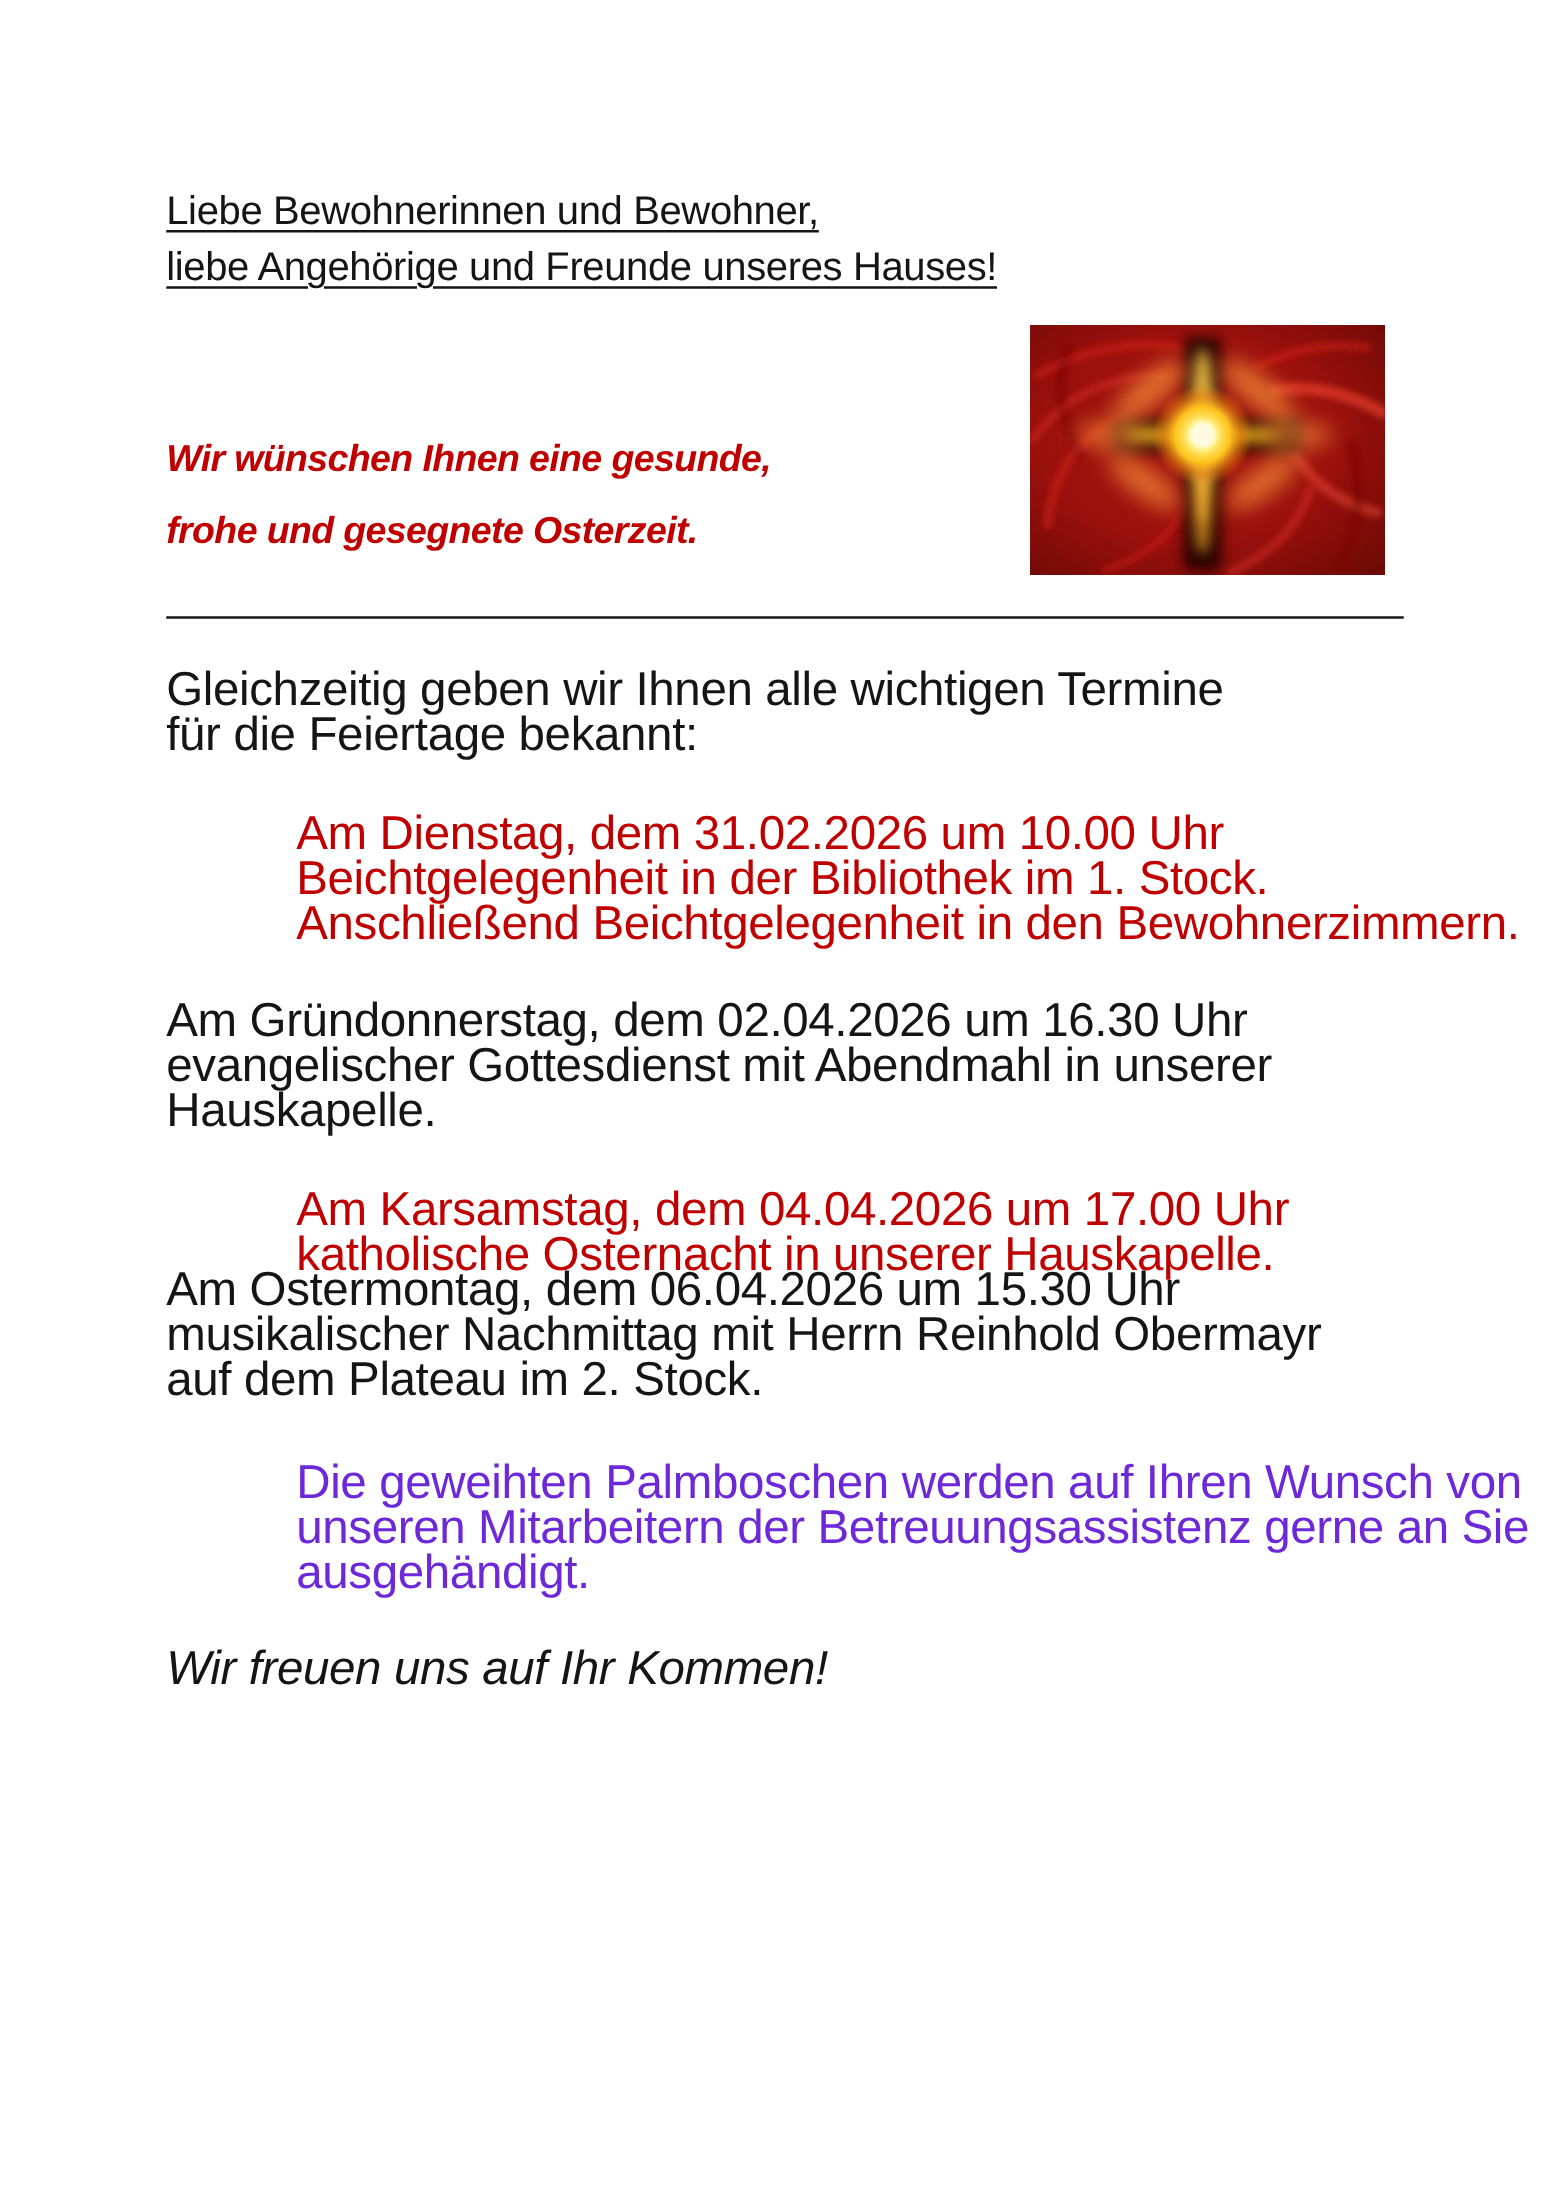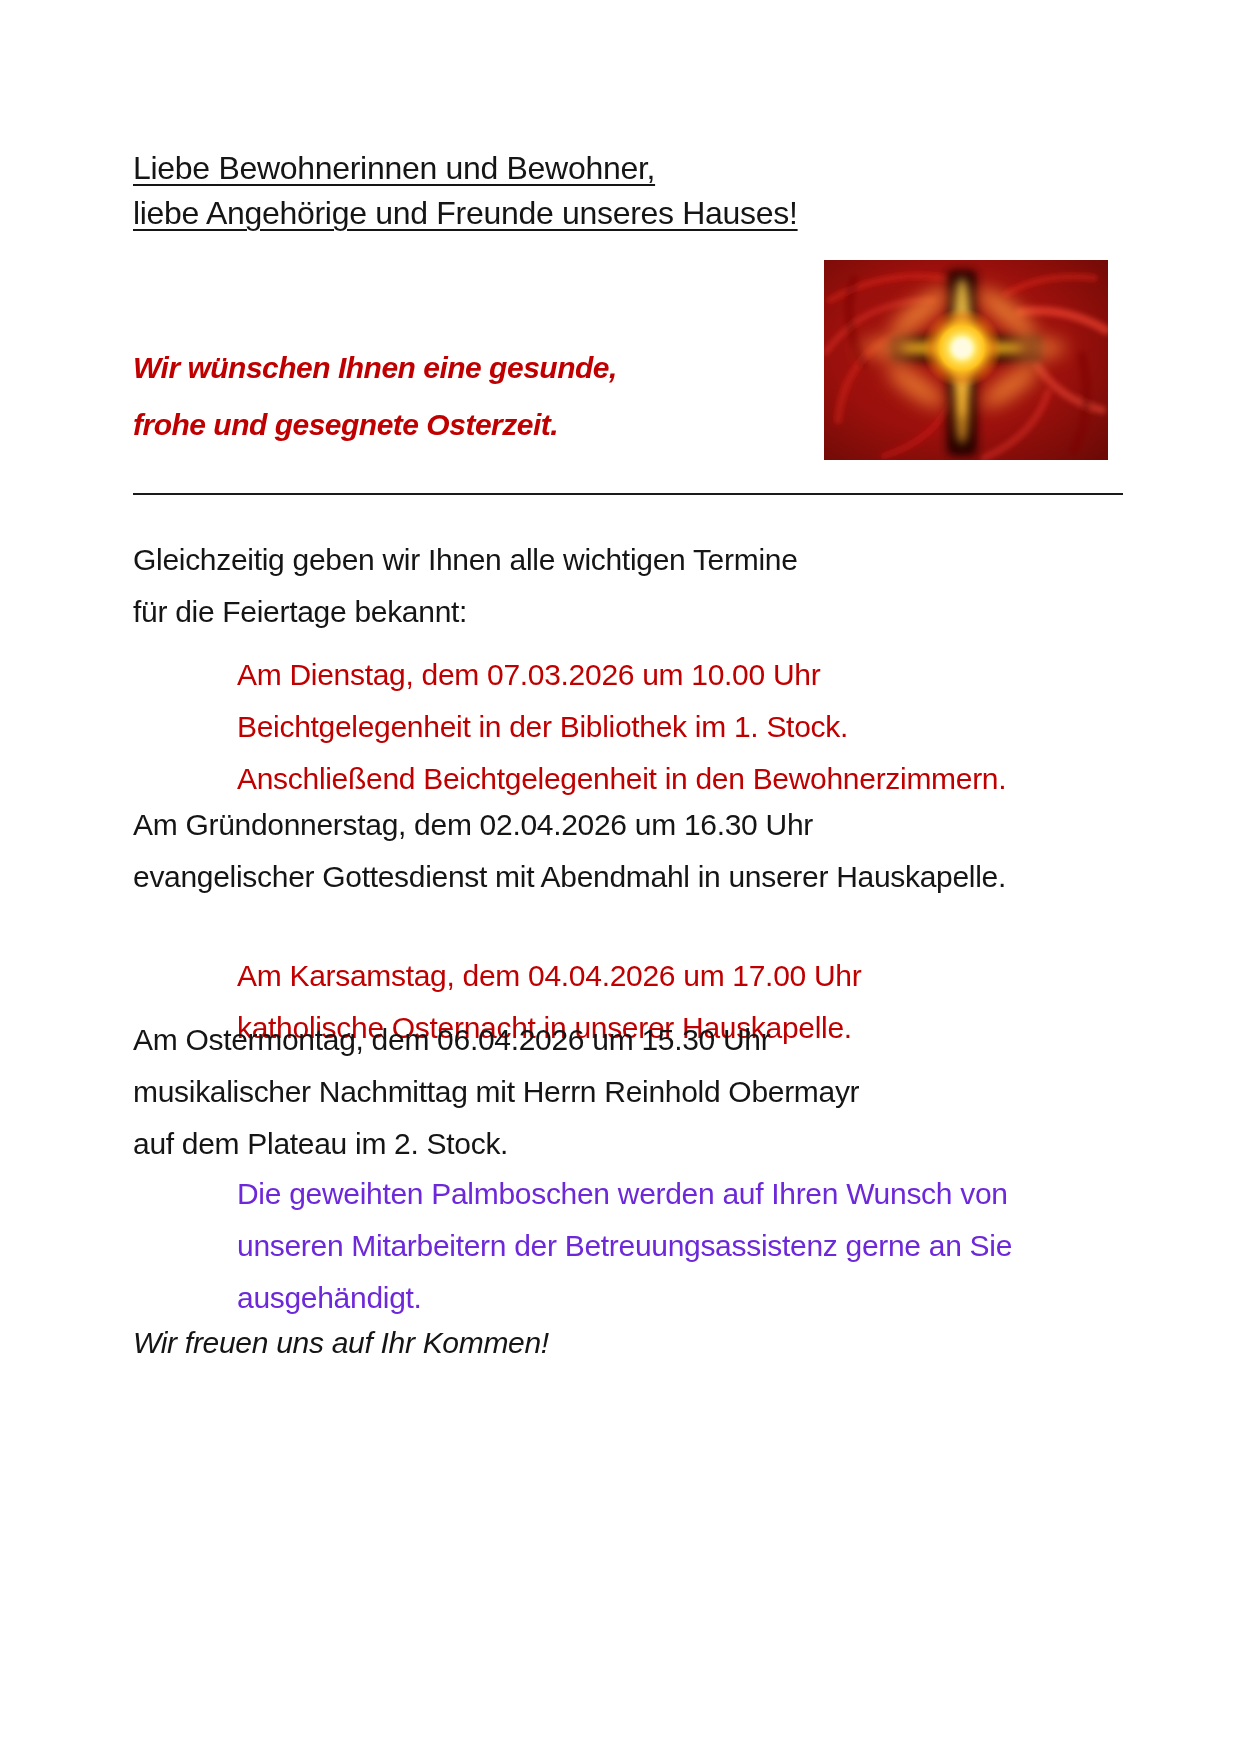--- a/index.html
+++ b/index.html
@@ -42,22 +42,22 @@
   }
   .rule {
     position: absolute;
     left: 133px;
     top: 493px;
     width: 990px;
     height: 2px;
     background: #1a1a1a;
   }
   .body-block {
-    font-size: 30px;
-    line-height: 52px;
+    font-size: 38px;
+    line-height: 36px;
     color: #151515;
   }
   .indent-red {
     left: 237px;
     color: inherit;
   }
   .flow-left { left: 133px; }
   .intro    { top: 534px; }
   .event-0  { top: 649px; }
   .event-1  { top: 799px; }
@@ -150,21 +150,21 @@
   </div>
 
   <div class="txt headline" style="color: rgb(192, 0, 0);">Wir wünschen Ihnen eine gesunde,
 frohe und gesegnete Osterzeit.</div>
 
   <div class="rule"></div>
 
   <div class="txt body-block flow-left intro">Gleichzeitig geben wir Ihnen alle wichtigen Termine
 für die Feiertage bekannt:</div>
 
-  <div class="txt body-block indent-red event-0" style="color: rgb(192, 0, 0);">Am Dienstag, dem 07.03.2026 um 10.00 Uhr
+  <div class="txt body-block indent-red event-0" style="color: rgb(192, 0, 0);">Am Dienstag, dem 31.02.2026 um 10.00 Uhr
 Beichtgelegenheit in der Bibliothek im 1. Stock.
 Anschließend Beichtgelegenheit in den Bewohnerzimmern.</div>
 
   <div class="txt body-block flow-left event-1">Am Gründonnerstag, dem 02.04.2026 um 16.30 Uhr
 evangelischer Gottesdienst mit Abendmahl in unserer Hauskapelle.</div>
 
   <div class="txt body-block indent-red event-2" style="color: rgb(192, 0, 0);">Am Karsamstag, dem 04.04.2026 um 17.00 Uhr
 katholische Osternacht in unserer Hauskapelle.</div>
 
   <div class="txt body-block flow-left event-3">Am Ostermontag, dem 06.04.2026 um 15.30 Uhr

